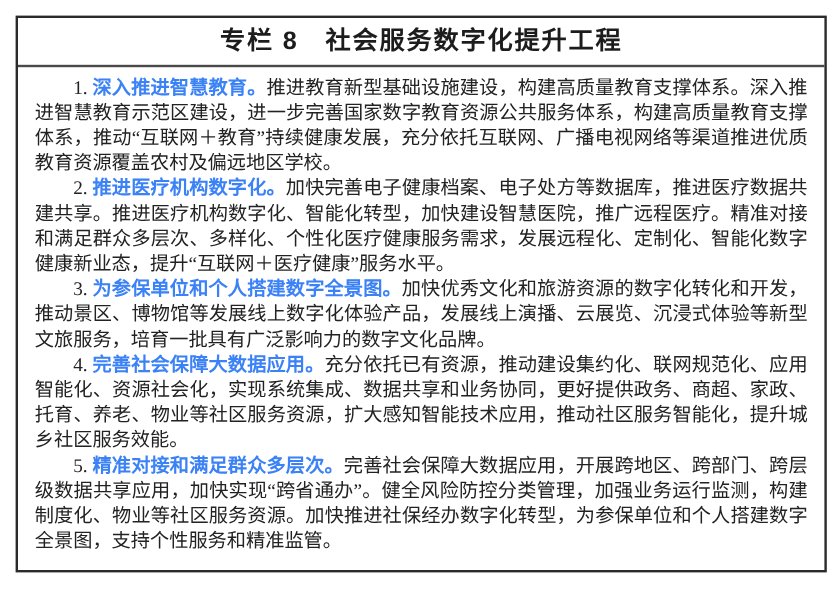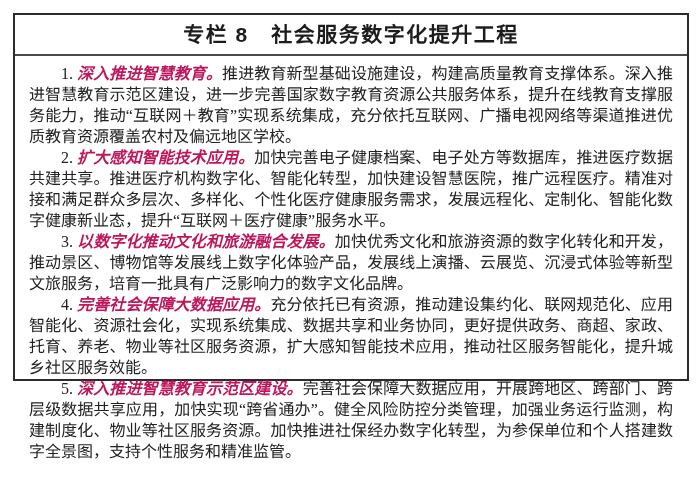--- a/index.html
+++ b/index.html
@@ -10,21 +10,21 @@
     overflow: hidden;
   }
   .page {
     position: relative;
     width: 700px; height: 493px;
     background: #ffffff;
   }
   .panel {
     position: absolute;
     left: 13px; top: 13px;
-    width: 676px; height: 368px;
+    width: 676px; height: 464px;
     border: 2px solid #2b2b2b;
     background: #ffffff;
   }
   .panel-title {
     height: 41px;
     line-height: 39px;
     text-align: center;
     font-family: "Liberation Sans", "DejaVu Sans", sans-serif;
     font-weight: bold;
     font-size: 21px;
@@ -42,40 +42,39 @@
   }
   .para {
     text-indent: 2em;
     word-break: break-all;
   }
   .para .num {
     color: #222222;
   }
   .para .lead {
     font-weight: 600;
-    color: #be185d;
-    font-style: italic;
+    color: #3b82f6;
   }
   .para .rest {
     font-weight: normal;
   }
 </style>
 </head>
 <body>
 
 <div class="page">
   <div class="panel">
     <div class="panel-title">专栏 8　社会服务数字化提升工程</div>
     <div class="panel-body">
 
-      <p class="para"><span class="num">1. </span><span class="lead">深入推进智慧教育。</span><span class="rest">推进教育新型基础设施建设，构建高质量教育支撑体系。深入推进智慧教育示范区建设，进一步完善国家数字教育资源公共服务体系，提升在线教育支撑服务能力，推动“互联网＋教育”实现系统集成，充分依托互联网、广播电视网络等渠道推进优质教育资源覆盖农村及偏远地区学校。</span></p>
+      <p class="para"><span class="num">1. </span><span class="lead">深入推进智慧教育。</span><span class="rest">推进教育新型基础设施建设，构建高质量教育支撑体系。深入推进智慧教育示范区建设，进一步完善国家数字教育资源公共服务体系，构建高质量教育支撑体系，推动“互联网＋教育”持续健康发展，充分依托互联网、广播电视网络等渠道推进优质教育资源覆盖农村及偏远地区学校。</span></p>
 
-      <p class="para"><span class="num">2. </span><span class="lead">扩大感知智能技术应用。</span><span class="rest">加快完善电子健康档案、电子处方等数据库，推进医疗数据共建共享。推进医疗机构数字化、智能化转型，加快建设智慧医院，推广远程医疗。精准对接和满足群众多层次、多样化、个性化医疗健康服务需求，发展远程化、定制化、智能化数字健康新业态，提升“互联网＋医疗健康”服务水平。</span></p>
+      <p class="para"><span class="num">2. </span><span class="lead">推进医疗机构数字化。</span><span class="rest">加快完善电子健康档案、电子处方等数据库，推进医疗数据共建共享。推进医疗机构数字化、智能化转型，加快建设智慧医院，推广远程医疗。精准对接和满足群众多层次、多样化、个性化医疗健康服务需求，发展远程化、定制化、智能化数字健康新业态，提升“互联网＋医疗健康”服务水平。</span></p>
 
-      <p class="para"><span class="num">3. </span><span class="lead">以数字化推动文化和旅游融合发展。</span><span class="rest">加快优秀文化和旅游资源的数字化转化和开发，推动景区、博物馆等发展线上数字化体验产品，发展线上演播、云展览、沉浸式体验等新型文旅服务，培育一批具有广泛影响力的数字文化品牌。</span></p>
+      <p class="para"><span class="num">3. </span><span class="lead">为参保单位和个人搭建数字全景图。</span><span class="rest">加快优秀文化和旅游资源的数字化转化和开发，推动景区、博物馆等发展线上数字化体验产品，发展线上演播、云展览、沉浸式体验等新型文旅服务，培育一批具有广泛影响力的数字文化品牌。</span></p>
 
       <p class="para"><span class="num">4. </span><span class="lead">完善社会保障大数据应用。</span><span class="rest">充分依托已有资源，推动建设集约化、联网规范化、应用智能化、资源社会化，实现系统集成、数据共享和业务协同，更好提供政务、商超、家政、托育、养老、物业等社区服务资源，扩大感知智能技术应用，推动社区服务智能化，提升城乡社区服务效能。</span></p>
 
-      <p class="para"><span class="num">5. </span><span class="lead">深入推进智慧教育示范区建设。</span><span class="rest">完善社会保障大数据应用，开展跨地区、跨部门、跨层级数据共享应用，加快实现“跨省通办”。健全风险防控分类管理，加强业务运行监测，构建制度化、物业等社区服务资源。加快推进社保经办数字化转型，为参保单位和个人搭建数字全景图，支持个性服务和精准监管。</span></p>
+      <p class="para"><span class="num">5. </span><span class="lead">精准对接和满足群众多层次。</span><span class="rest">完善社会保障大数据应用，开展跨地区、跨部门、跨层级数据共享应用，加快实现“跨省通办”。健全风险防控分类管理，加强业务运行监测，构建制度化、物业等社区服务资源。加快推进社保经办数字化转型，为参保单位和个人搭建数字全景图，支持个性服务和精准监管。</span></p>
 
     </div>
   </div>
 </div>
 
 </body></html>

